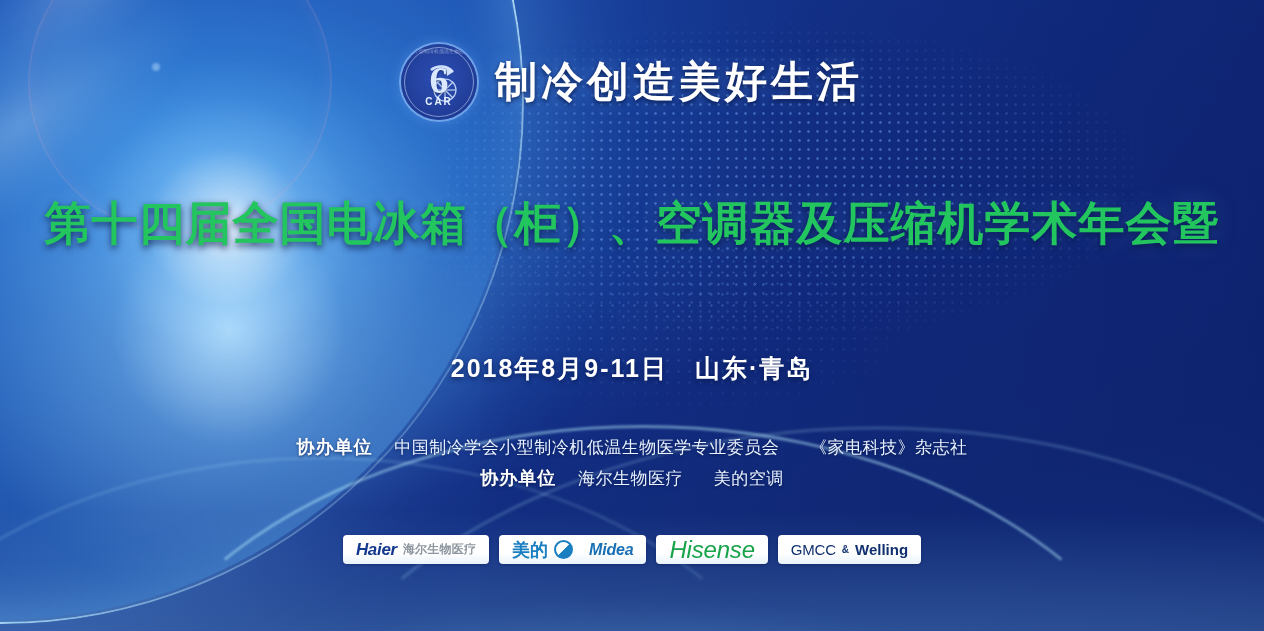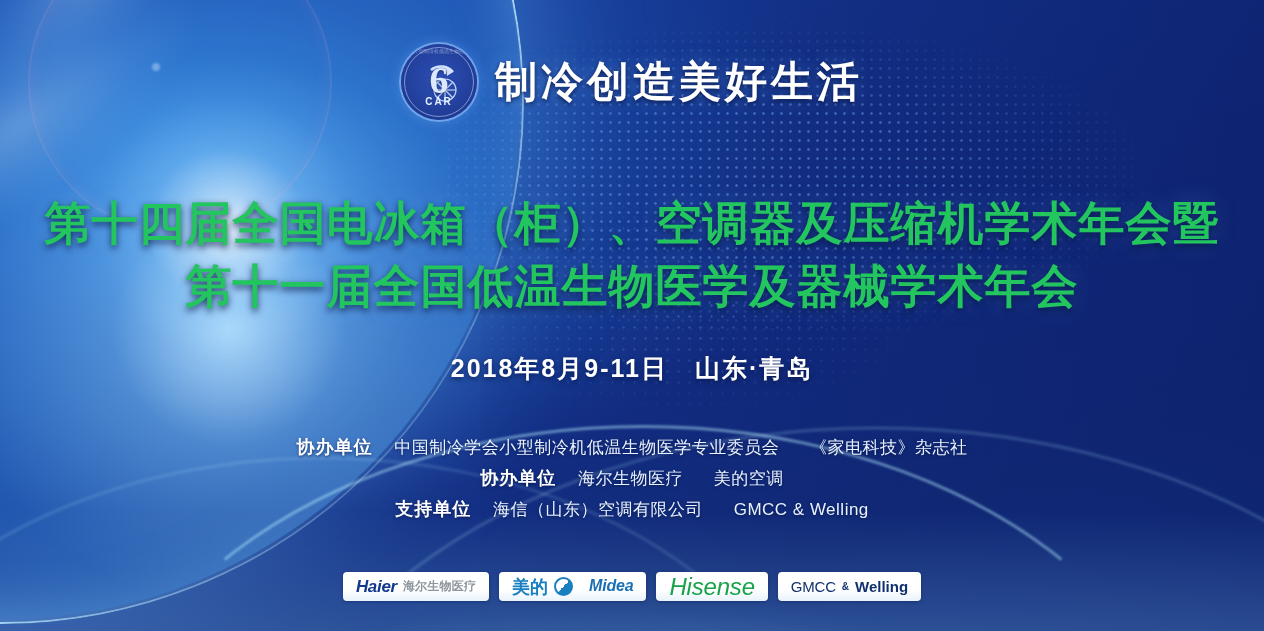--- a/index.html
+++ b/index.html
@@ -197,37 +197,37 @@
   }
   .org-label {
     font-weight: bold; color: #ffffff; font-size: 18px;
     margin-right: 17px; letter-spacing: 1px;
   }
   .org-item { margin-right: 26px; letter-spacing: .5px; }
   .org-item:last-child { margin-right: 0; }
 
   
   .badges {
-    position: absolute; top: 572px; left: 0; width: 100%;
+    position: absolute; top: 535px; left: 0; width: 100%;
     display: flex; justify-content: center; align-items: stretch; gap: 10px;
   }
   .badge {
     height: 29px;
     display: flex; align-items: center; justify-content: center; gap: 6px;
     padding: 0 13px;
     border-radius: 4px;
     background: linear-gradient(to bottom, #ffffff 0%, #ffffff 62%, #e9f3fb 100%);
     box-shadow: 0 1px 3px rgba(3,18,62,0.35);
     white-space: nowrap;
   }
   .haier-en { color: #12398e; font-size: 17px; font-weight: bold; letter-spacing: -.3px; font-style: italic; }
   .haier-cn { color: #8d969e; font-size: 12px; font-weight: bold; letter-spacing: .2px; }
   .midea-cn { color: #1a7fc1; font-size: 18px; font-weight: bold; }
   .midea-mark {
-    display: inline-flex; gap: 18px;
+    display: inline-flex; align-items: center; gap: 18px;
   }
   .midea-circle {
     width: 15px; height: 15px; border-radius: 50%;
     border: 2px solid #1a7fc1;
     display: inline-block;
     background: linear-gradient(135deg, #ffffff 50%, #1a7fc1 50%);
     margin-right: -2px;
   }
   .midea-en { color: #1a6fb5; font-size: 16px; font-weight: bold; font-style: italic; letter-spacing: -.2px; }
   .hisense { color: #16a349; font-size: 24px; font-weight: normal; font-style: italic; letter-spacing: -.2px; }
@@ -280,44 +280,38 @@
           </g>
         </svg>
         <span class="six">6</span>
         <span class="car-word">CAR</span>
       </div>
       <div class="slogan">制冷创造美好生活</div>
     </div>
 
     <div class="title-block">
       <div class="title-line">第十四届全国电冰箱（柜）、空调器及压缩机学术年会暨</div>
-      <div class="title-line">第十一届全国低温生物医学及器械学术年会</div>
     </div>
 
     <div class="date-line">2018年8月9-11日　山东·青岛</div>
 
     <div class="orgs">
 
       <div class="org-row">
         <span class="org-label">协办单位</span>
         <span class="org-item">中国制冷学会小型制冷机低温生物医学专业委员会</span>
         <span class="org-item">《家电科技》杂志社</span>
       </div>
 
       <div class="org-row">
         <span class="org-label">协办单位</span>
         <span class="org-item">海尔生物医疗</span>
         <span class="org-item">美的空调</span>
       </div>
 
-      <div class="org-row">
-        <span class="org-label">支持单位</span>
-        <span class="org-item">海信（山东）空调有限公司</span>
-        <span class="org-item">GMCC &amp; Welling</span>
-      </div>
 
     </div>
 
     <div class="badges">
 
       <div class="badge">
         <span class="haier-en">Haier</span>
         <span class="haier-cn">海尔生物医疗</span>
       </div>
 

